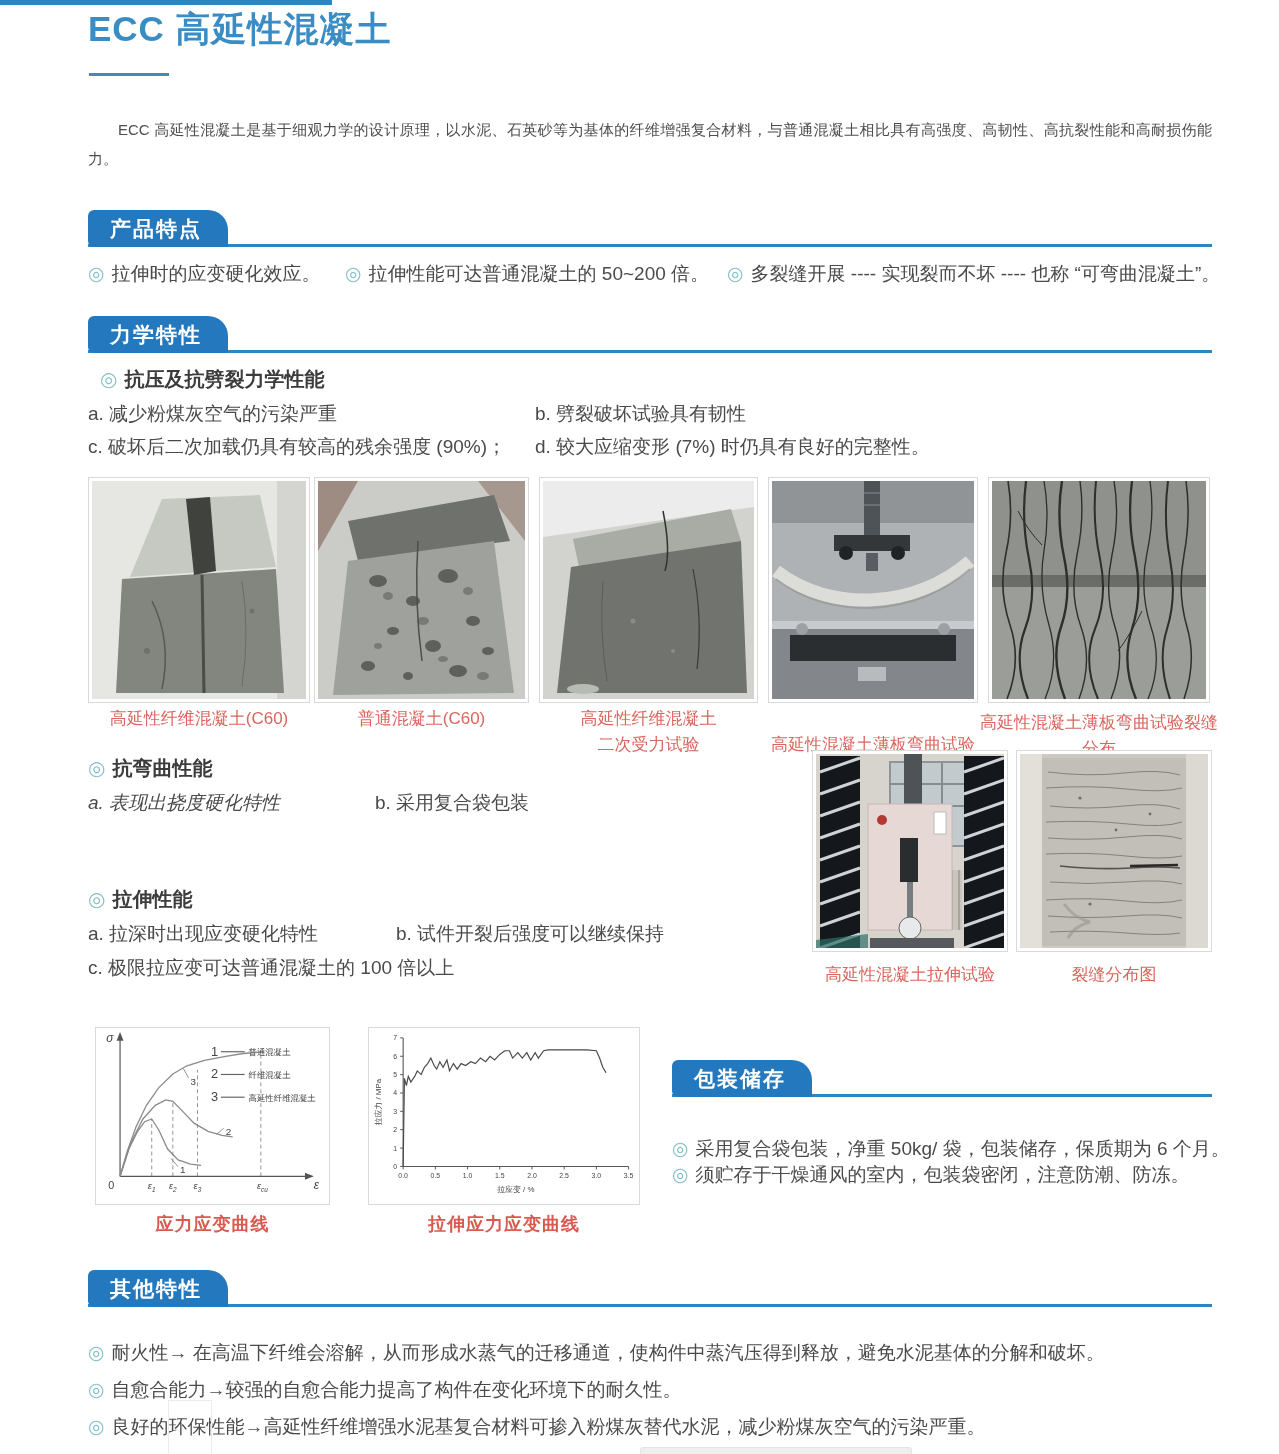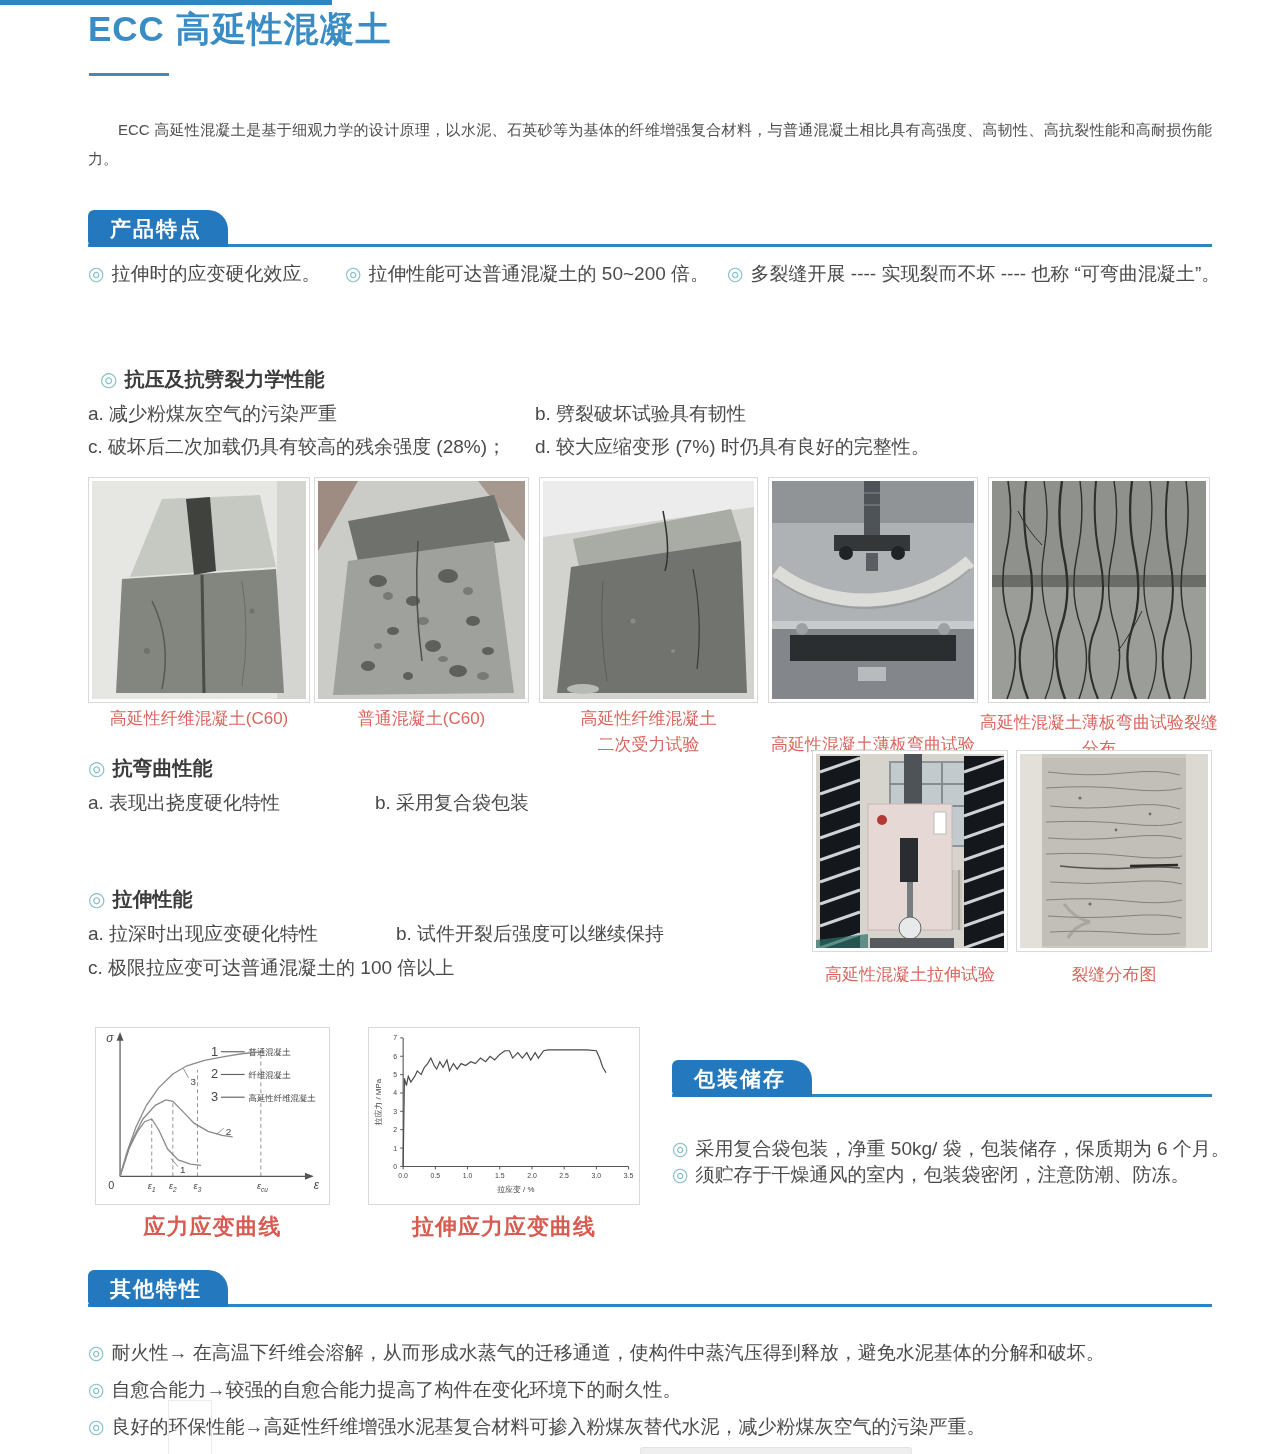--- a/index.html
+++ b/index.html
@@ -23,21 +23,21 @@
   .bullet .bmark{color:var(--teal);margin-right:7px;font-size:19px;}
   .bullet.wide{white-space:normal;}
   .subhead{position:absolute;font-size:20px;font-weight:700;color:var(--dark);white-space:nowrap;}
   .subhead .bmark{color:var(--teal);font-weight:400;margin-right:7px;}
   .point{position:absolute;font-size:19px;color:var(--text);white-space:nowrap;}
   .photo{position:absolute;background:#fff;border:1px solid #d9d9d9;padding:3px;box-sizing:border-box;}
   .photo svg{display:block;width:100%;height:100%;}
   .pcap{position:absolute;color:var(--red);font-size:17px;text-align:center;white-space:pre-line;line-height:1.55;}
   .chartbox{position:absolute;background:#fff;border:1px solid #d9d9d9;box-sizing:border-box;}
   .chartbox svg{display:block;width:100%;height:100%;}
-  .chartcap{position:absolute;color:#d85a50;font-size:22px;font-weight:700;text-align:center;letter-spacing:1px;}
+  .chartcap{position:absolute;color:#d85a50;font-size:18px;font-weight:700;text-align:center;letter-spacing:1px;}
   .ghostbox{position:absolute;border:1px solid #ececec;background:transparent;}
   .ghostbar{position:absolute;background:#efefef;border:1px solid #e4e4e4;border-radius:3px;}
 </style>
 </head>
 <body>
 
 <div id="page">
 
   <div class="abs topstrip"></div>
 
@@ -55,27 +55,33 @@
   <div class="bullet" style="left:88px;top:261px;">
     <span class="bmark">◎</span><span>拉伸时的应变硬化效应。</span>
   </div>
   <div class="bullet" style="left:345px;top:261px;">
     <span class="bmark">◎</span><span>拉伸性能可达普通混凝土的 50~200 倍。</span>
   </div>
   <div class="bullet" style="left:727px;top:261px;">
     <span class="bmark">◎</span><span>多裂缝开展 ---- 实现裂而不坏 ---- 也称 “可弯曲混凝土”。</span>
   </div>
 
+  <div class="sec" style="left:88px;top:316px;width:1124px;">
+    <div class="rule"></div>
+    <div class="badge">
+      <span>力学特性</span>
+    </div>
+  </div>
 
   <div class="subhead" style="left:100px;top:366px;">
     <span class="bmark">◎</span><span>抗压及抗劈裂力学性能</span>
   </div>
   <div class="point" style="left:88px;top:401px;">a. 减少粉煤灰空气的污染严重</div>
   <div class="point" style="left:535px;top:401px;">b. 劈裂破坏试验具有韧性</div>
-  <div class="point" style="left:88px;top:434px;">c. 破坏后二次加载仍具有较高的残余强度 (28%)；</div>
+  <div class="point" style="left:88px;top:434px;">c. 破坏后二次加载仍具有较高的残余强度 (90%)；</div>
   <div class="point" style="left:535px;top:434px;">d. 较大应缩变形 (7%) 时仍具有良好的完整性。</div>
 
   <div class="photo" style="left:88px;top:477px;width:222px;height:226px;">
     <svg viewBox="0 0 214 218">
       <rect width="214" height="218" fill="#e6e6e2"></rect>
       <rect x="185" width="29" height="218" fill="#d4d4d0"></rect>
       <polygon points="38,96 70,18 168,14 184,86" fill="#c6c9c2"></polygon>
       <polygon points="30,98 184,88 192,212 24,212" fill="#83867f"></polygon>
       <polygon points="94,18 118,16 124,90 102,94" fill="#3f423d"></polygon>
       <path d="M110,94 L112,212" stroke="#4a4d46" stroke-width="3" fill="none"></path>
@@ -176,21 +182,21 @@
   <div class="pcap" style="left:88px;top:706px;width:222px;">高延性纤维混凝土(C60)</div>
   <div class="pcap" style="left:314px;top:706px;width:215px;">普通混凝土(C60)</div>
   <div class="pcap" style="left:539px;top:706px;width:219px;">高延性纤维混凝土
 二次受力试验</div>
   <div class="pcap" style="left:768px;top:710px;width:210px;margin-top:22px;">高延性混凝土薄板弯曲试验</div>
   <div class="pcap" style="left:980px;top:710px;width:238px;">高延性混凝土薄板弯曲试验裂缝分布</div>
 
   <div class="subhead" style="left:88px;top:755px;">
     <span class="bmark">◎</span><span>抗弯曲性能</span>
   </div>
-  <div class="point" style="left:88px;top:790px;">a. 表现出挠度硬化特性</div>
+  <div class="point" style="left:88px;top:790px;font-style:italic;">a. 表现出挠度硬化特性</div>
   <div class="point" style="left:375px;top:790px;">b. 采用复合袋包装</div>
 
   <div class="photo" style="left:812px;top:750px;width:196px;height:202px;">
     <svg viewBox="0 0 188 194">
       <rect width="188" height="194" fill="#d7d3cd"></rect>
       <rect x="74" y="8" width="104" height="84" fill="#c3cacd" stroke="#8e9598" stroke-width="2"></rect>
       <line x1="100" y1="8" x2="100" y2="92" stroke="#868d90" stroke-width="2"></line>
       <line x1="126" y1="8" x2="126" y2="92" stroke="#868d90" stroke-width="2"></line>
       <line x1="152" y1="8" x2="152" y2="92" stroke="#868d90" stroke-width="2"></line>
       <line x1="74" y1="30" x2="178" y2="30" stroke="#868d90" stroke-width="2"></line>

